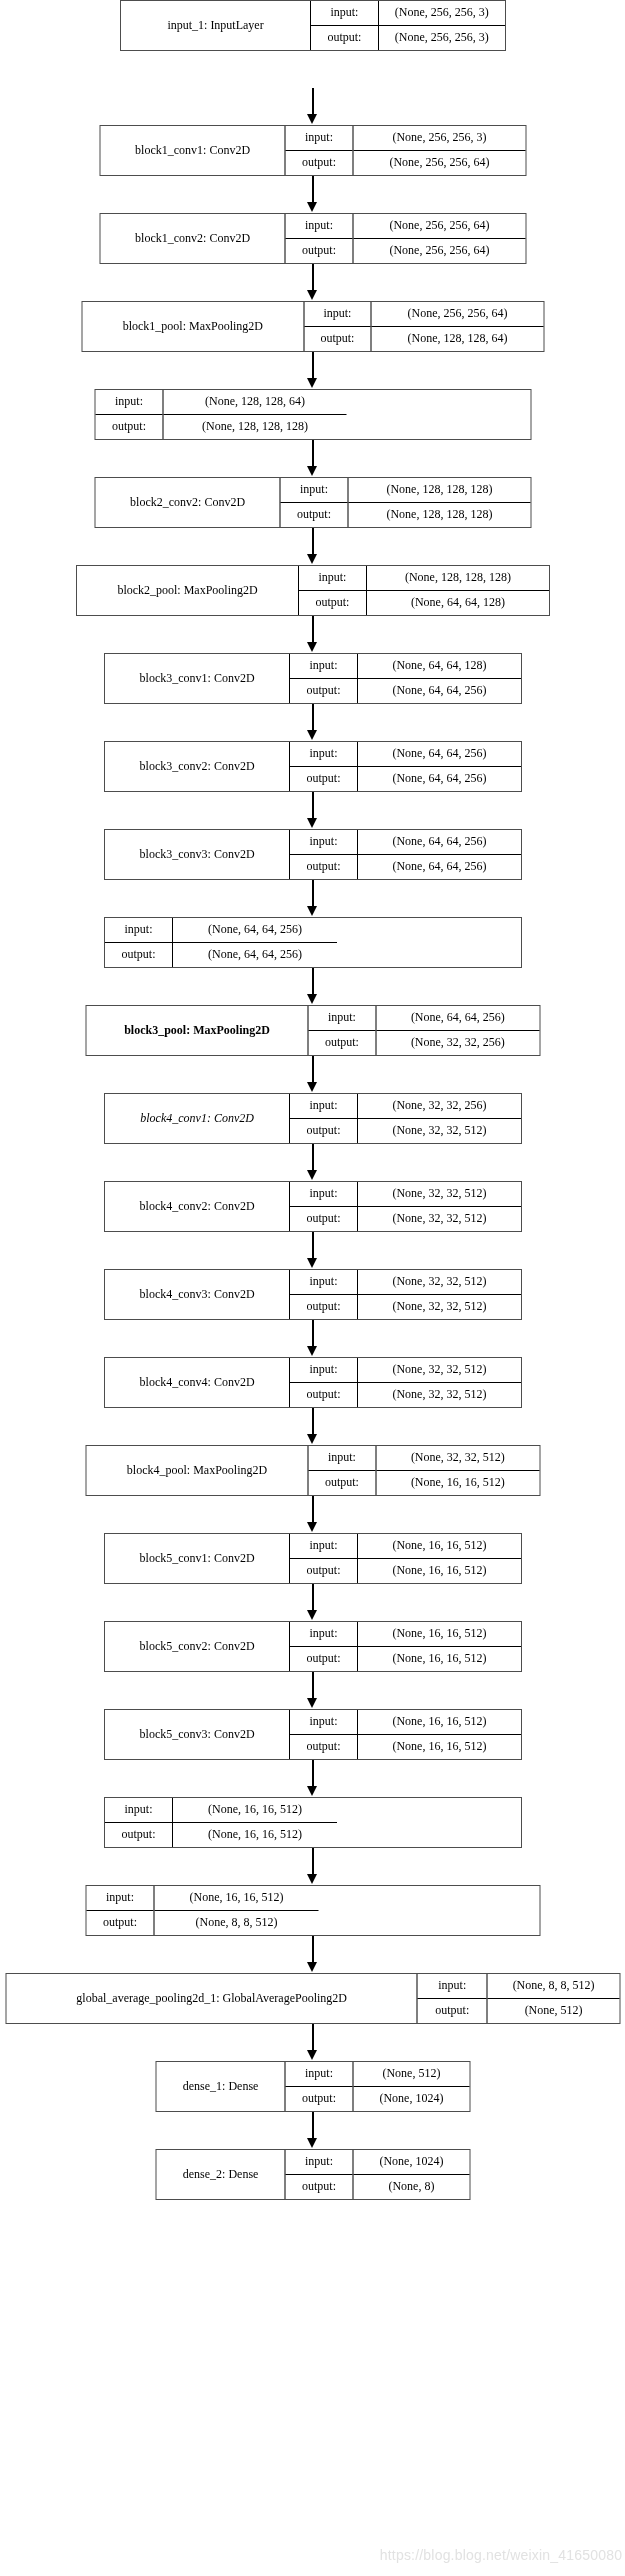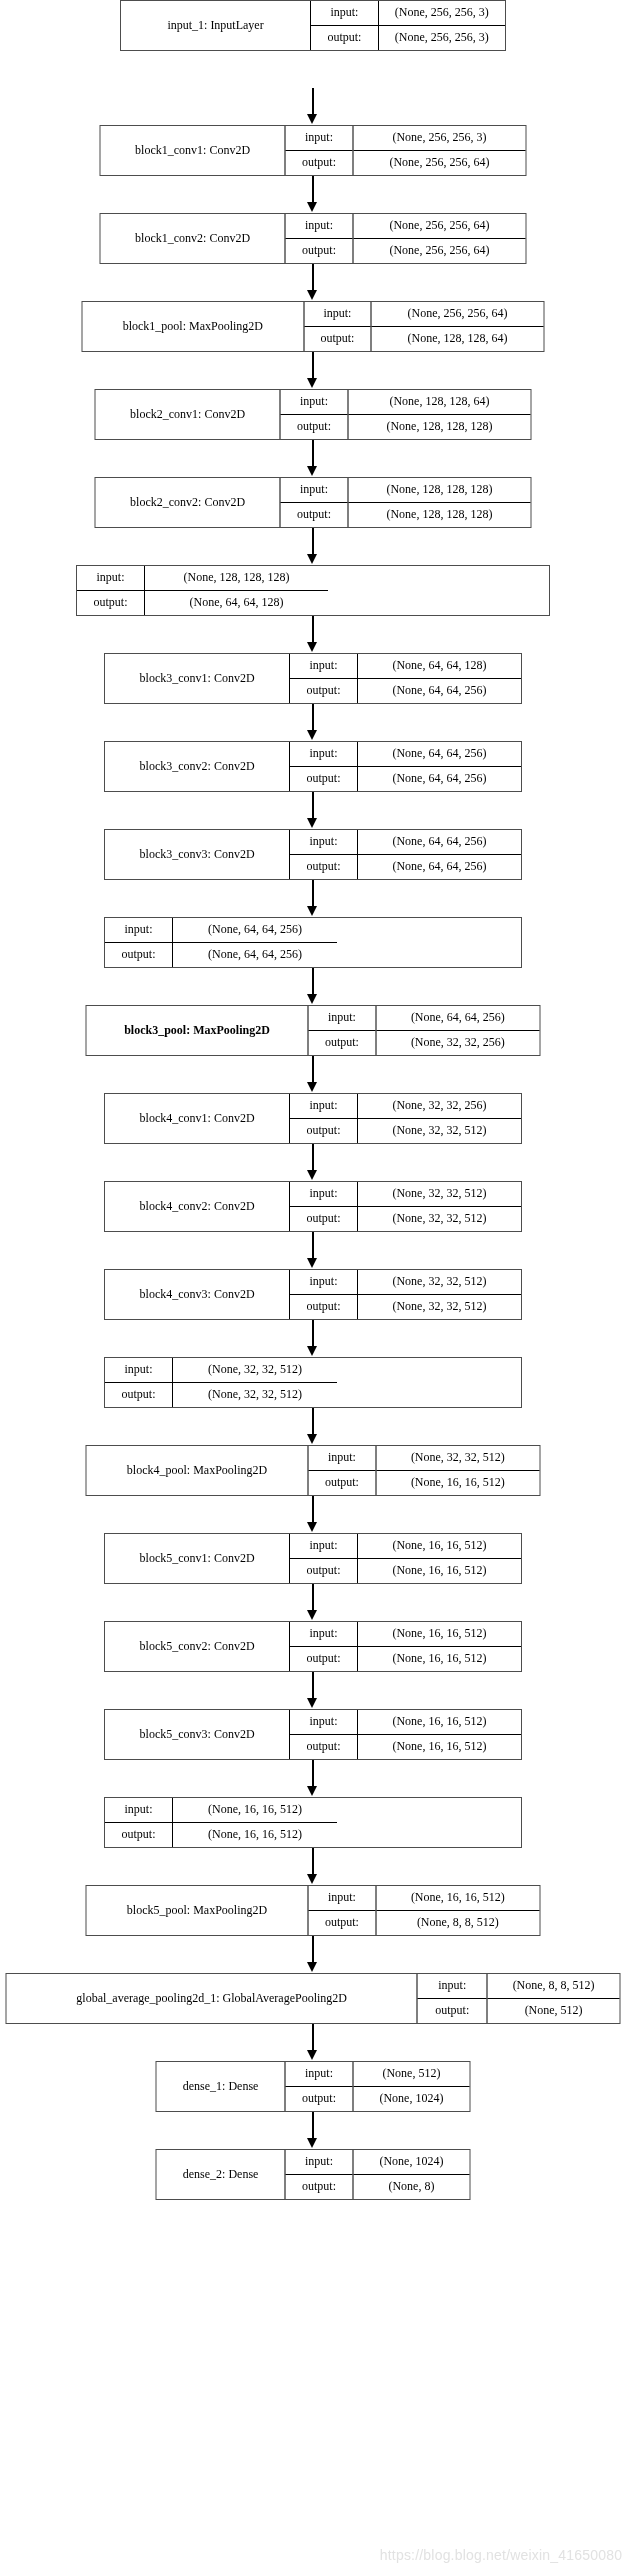--- a/index.html
+++ b/index.html
@@ -166,21 +166,20 @@
           <div class="io io-values" style="width: 173px;">
             <div class="io-row top">(None, 256, 256, 64)</div>
             <div class="io-row">(None, 128, 128, 64)</div>
           </div>
         </div>
       </div>
       <div class="node-row">
         <div class="edge" style="top: 0px; height: 26.4px;"></div>
         <div class="arrowhead" style="top: 25.5px;"></div>
         <div class="node" style="width: 437px;">
-          <div class="cell-name" style="width: 186px;">block2_conv1: Conv2D</div>
           <div class="io io-labels" style="width: 68px;">
             <div class="io-row top">input:</div>
             <div class="io-row">output:</div>
           </div>
           <div class="io io-values" style="width: 183px;">
             <div class="io-row top">(None, 128, 128, 64)</div>
             <div class="io-row">(None, 128, 128, 128)</div>
           </div>
         </div>
       </div>
@@ -196,20 +195,21 @@
           <div class="io io-values" style="width: 183px;">
             <div class="io-row top">(None, 128, 128, 128)</div>
             <div class="io-row">(None, 128, 128, 128)</div>
           </div>
         </div>
       </div>
       <div class="node-row">
         <div class="edge" style="top: 0px; height: 26.4px;"></div>
         <div class="arrowhead" style="top: 25.5px;"></div>
         <div class="node" style="width: 474px;">
+          <div class="cell-name" style="width: 223px;">block2_pool: MaxPooling2D</div>
           <div class="io io-labels" style="width: 68px;">
             <div class="io-row top">input:</div>
             <div class="io-row">output:</div>
           </div>
           <div class="io io-values" style="width: 183px;">
             <div class="io-row top">(None, 128, 128, 128)</div>
             <div class="io-row">(None, 64, 64, 128)</div>
           </div>
         </div>
       </div>
@@ -284,21 +284,21 @@
           <div class="io io-values" style="width: 164px;">
             <div class="io-row top">(None, 64, 64, 256)</div>
             <div class="io-row">(None, 32, 32, 256)</div>
           </div>
         </div>
       </div>
       <div class="node-row">
         <div class="edge" style="top: 0px; height: 26.4px;"></div>
         <div class="arrowhead" style="top: 25.5px;"></div>
         <div class="node" style="width: 418px;">
-          <div class="cell-name" style="width: 186px;">block4_conv1: Conv2D</div>
+          <div class="cell-name" style="width: 186px; font-style: italic;">block4_conv1: Conv2D</div>
           <div class="io io-labels" style="width: 68px;">
             <div class="io-row top">input:</div>
             <div class="io-row">output:</div>
           </div>
           <div class="io io-values" style="width: 164px;">
             <div class="io-row top">(None, 32, 32, 256)</div>
             <div class="io-row">(None, 32, 32, 512)</div>
           </div>
         </div>
       </div>
@@ -329,20 +329,21 @@
           <div class="io io-values" style="width: 164px;">
             <div class="io-row top">(None, 32, 32, 512)</div>
             <div class="io-row">(None, 32, 32, 512)</div>
           </div>
         </div>
       </div>
       <div class="node-row">
         <div class="edge" style="top: 0px; height: 26.4px;"></div>
         <div class="arrowhead" style="top: 25.5px;"></div>
         <div class="node" style="width: 418px;">
+          <div class="cell-name" style="width: 186px;">block4_conv4: Conv2D</div>
           <div class="io io-labels" style="width: 68px;">
             <div class="io-row top">input:</div>
             <div class="io-row">output:</div>
           </div>
           <div class="io io-values" style="width: 164px;">
             <div class="io-row top">(None, 32, 32, 512)</div>
             <div class="io-row">(None, 32, 32, 512)</div>
           </div>
         </div>
       </div>
@@ -417,21 +418,20 @@
           <div class="io io-values" style="width: 164px;">
             <div class="io-row top">(None, 16, 16, 512)</div>
             <div class="io-row">(None, 16, 16, 512)</div>
           </div>
         </div>
       </div>
       <div class="node-row">
         <div class="edge" style="top: 0px; height: 26.4px;"></div>
         <div class="arrowhead" style="top: 25.5px;"></div>
         <div class="node" style="width: 455px;">
-          <div class="cell-name" style="width: 223px;">block5_pool: MaxPooling2D</div>
           <div class="io io-labels" style="width: 68px;">
             <div class="io-row top">input:</div>
             <div class="io-row">output:</div>
           </div>
           <div class="io io-values" style="width: 164px;">
             <div class="io-row top">(None, 16, 16, 512)</div>
             <div class="io-row">(None, 8, 8, 512)</div>
           </div>
         </div>
       </div>

